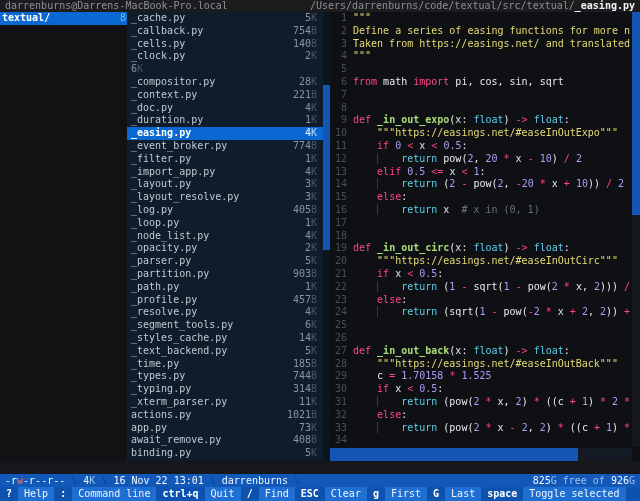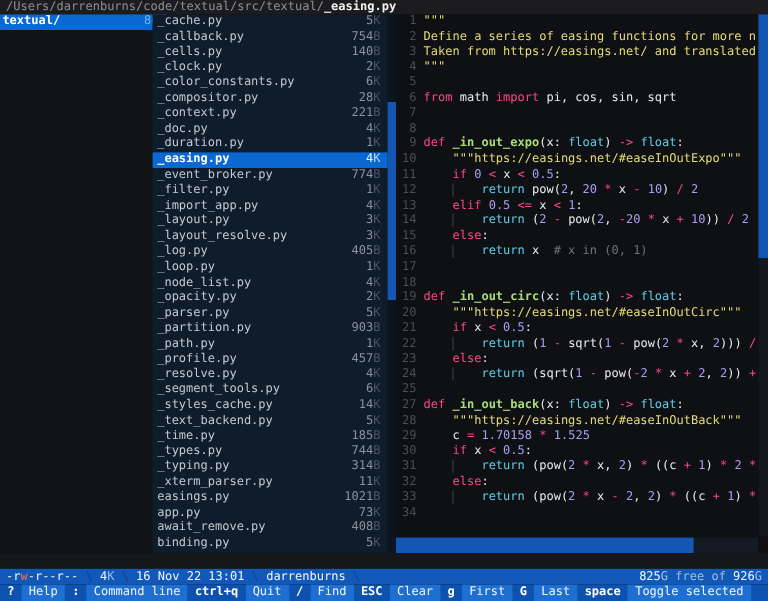--- a/index.html
+++ b/index.html
@@ -66,38 +66,39 @@
     background:#0d52ae;display:flex;overflow:hidden;white-space:pre;}
   .fkey{padding:0 6px;color:#fff;font-weight:bold;}
   .flabel{padding:0 6px;background:#1f6fd2;color:#eef5ff;}
 </style>
 </head>
 <body>
 
 <div class="screen">
 
   <div class="header">
+    <span class="host">darrenburns@Darrens-MacBook-Pro.local</span>
     <span class="path"><span>/Users/darrenburns/code/textual/src/textual/</span><span class="file">_easing.py</span></span>
   </div>
 
   <div class="parent">
     <div class="parent-sel">
       <span class="pname">textual/</span>
       <span class="pcount">80</span>
     </div>
     <div class="parent-scroll"></div>
   </div>
 
   <div class="files">
     <div id="file-list">
         <div class="frow"><span class="nm">_cache.py</span><span><span class="sz">5</span><span class="szu">K</span></span></div>
         <div class="frow"><span class="nm">_callback.py</span><span><span class="sz">754</span><span class="szu">B</span></span></div>
         <div class="frow"><span class="nm">_cells.py</span><span><span class="sz">140</span><span class="szu">B</span></span></div>
         <div class="frow"><span class="nm">_clock.py</span><span><span class="sz">2</span><span class="szu">K</span></span></div>
-        <div class="frow"><span class="nm">_color_constants.py</span><span><span class="sz">6</span><span class="szu">K</span></span></div>
+        <div class="frow"><span><span class="sz">6</span><span class="szu">K</span></span></div>
         <div class="frow"><span class="nm">_compositor.py</span><span><span class="sz">28</span><span class="szu">K</span></span></div>
         <div class="frow"><span class="nm">_context.py</span><span><span class="sz">221</span><span class="szu">B</span></span></div>
         <div class="frow"><span class="nm">_doc.py</span><span><span class="sz">4</span><span class="szu">K</span></span></div>
         <div class="frow"><span class="nm">_duration.py</span><span><span class="sz">1</span><span class="szu">K</span></span></div>
         <div class="frow sel"><span class="nm">_easing.py</span><span><span class="sz">4</span><span class="szu">K</span></span></div>
         <div class="frow"><span class="nm">_event_broker.py</span><span><span class="sz">774</span><span class="szu">B</span></span></div>
         <div class="frow"><span class="nm">_filter.py</span><span><span class="sz">1</span><span class="szu">K</span></span></div>
         <div class="frow"><span class="nm">_import_app.py</span><span><span class="sz">4</span><span class="szu">K</span></span></div>
         <div class="frow"><span class="nm">_layout.py</span><span><span class="sz">3</span><span class="szu">K</span></span></div>
         <div class="frow"><span class="nm">_layout_resolve.py</span><span><span class="sz">3</span><span class="szu">K</span></span></div>
@@ -110,21 +111,21 @@
         <div class="frow"><span class="nm">_path.py</span><span><span class="sz">1</span><span class="szu">K</span></span></div>
         <div class="frow"><span class="nm">_profile.py</span><span><span class="sz">457</span><span class="szu">B</span></span></div>
         <div class="frow"><span class="nm">_resolve.py</span><span><span class="sz">4</span><span class="szu">K</span></span></div>
         <div class="frow"><span class="nm">_segment_tools.py</span><span><span class="sz">6</span><span class="szu">K</span></span></div>
         <div class="frow"><span class="nm">_styles_cache.py</span><span><span class="sz">14</span><span class="szu">K</span></span></div>
         <div class="frow"><span class="nm">_text_backend.py</span><span><span class="sz">5</span><span class="szu">K</span></span></div>
         <div class="frow"><span class="nm">_time.py</span><span><span class="sz">185</span><span class="szu">B</span></span></div>
         <div class="frow"><span class="nm">_types.py</span><span><span class="sz">744</span><span class="szu">B</span></span></div>
         <div class="frow"><span class="nm">_typing.py</span><span><span class="sz">314</span><span class="szu">B</span></span></div>
         <div class="frow"><span class="nm">_xterm_parser.py</span><span><span class="sz">11</span><span class="szu">K</span></span></div>
-        <div class="frow"><span class="nm">easings.py</span><span><span class="sz">1021</span><span class="szu">B</span></span></div>
+        <div class="frow"><span class="nm">actions.py</span><span><span class="sz">1021</span><span class="szu">B</span></span></div>
         <div class="frow"><span class="nm">app.py</span><span><span class="sz">73</span><span class="szu">K</span></span></div>
         <div class="frow"><span class="nm">await_remove.py</span><span><span class="sz">408</span><span class="szu">B</span></span></div>
         <div class="frow"><span class="nm">binding.py</span><span><span class="sz">5</span><span class="szu">K</span></span></div>
       </div>
     <div class="fscroll">
       <div class="thumb"></div>
     </div>
   </div>
 
   <div class="preview">
@@ -147,20 +148,21 @@
         <div class="cline"><span class="ln">16</span><span class="code"><span class="i8">        </span><span class="cy">return</span><span class="t"> x  </span><span class="com"># x in (0, 1)</span></span></div>
         <div class="cline"><span class="ln">17</span><span class="code"></span></div>
         <div class="cline"><span class="ln">18</span><span class="code"></span></div>
         <div class="cline"><span class="ln">19</span><span class="code"><span class="kw">def </span><span class="fn">_in_out_circ</span><span class="t">(x: </span><span class="cy">float</span><span class="t">) </span><span class="kw">-&gt;</span><span class="t"> </span><span class="cy">float</span><span class="t">:</span></span></div>
         <div class="cline"><span class="ln">20</span><span class="code"><span class="t">    </span><span class="str">"""https://easings.net/#easeInOutCirc"""</span></span></div>
         <div class="cline"><span class="ln">21</span><span class="code"><span class="t">    </span><span class="kw">if</span><span class="t"> x </span><span class="kw">&lt;</span><span class="t"> </span><span class="num">0.5</span><span class="t">:</span></span></div>
         <div class="cline"><span class="ln">22</span><span class="code"><span class="i8">        </span><span class="cy">return</span><span class="t"> (</span><span class="num">1</span><span class="t"> </span><span class="kw">-</span><span class="t"> sqrt(</span><span class="num">1</span><span class="t"> </span><span class="kw">-</span><span class="t"> pow(</span><span class="num">2</span><span class="t"> </span><span class="kw">*</span><span class="t"> x, </span><span class="num">2</span><span class="t">))) </span><span class="kw">/</span></span></div>
         <div class="cline"><span class="ln">23</span><span class="code"><span class="t">    </span><span class="kw">else</span><span class="t">:</span></span></div>
         <div class="cline"><span class="ln">24</span><span class="code"><span class="i8">        </span><span class="cy">return</span><span class="t"> (sqrt(</span><span class="num">1</span><span class="t"> </span><span class="kw">-</span><span class="t"> pow(</span><span class="kw">-</span><span class="num">2</span><span class="t"> </span><span class="kw">*</span><span class="t"> x </span><span class="kw">+</span><span class="t"> </span><span class="num">2</span><span class="t">, </span><span class="num">2</span><span class="t">)) </span><span class="kw">+</span></span></div>
         <div class="cline"><span class="ln">25</span><span class="code"></span></div>
+        <div class="cline"><span class="ln">26</span><span class="code"></span></div>
         <div class="cline"><span class="ln">27</span><span class="code"><span class="kw">def </span><span class="fn">_in_out_back</span><span class="t">(x: </span><span class="cy">float</span><span class="t">) </span><span class="kw">-&gt;</span><span class="t"> </span><span class="cy">float</span><span class="t">:</span></span></div>
         <div class="cline"><span class="ln">28</span><span class="code"><span class="t">    </span><span class="str">"""https://easings.net/#easeInOutBack"""</span></span></div>
         <div class="cline"><span class="ln">29</span><span class="code"><span class="t">    </span><span class="t">c </span><span class="kw">=</span><span class="t"> </span><span class="num">1.70158</span><span class="t"> </span><span class="kw">*</span><span class="t"> </span><span class="num">1.525</span></span></div>
         <div class="cline"><span class="ln">30</span><span class="code"><span class="t">    </span><span class="kw">if</span><span class="t"> x </span><span class="kw">&lt;</span><span class="t"> </span><span class="num">0.5</span><span class="t">:</span></span></div>
         <div class="cline"><span class="ln">31</span><span class="code"><span class="i8">        </span><span class="cy">return</span><span class="t"> (pow(</span><span class="num">2</span><span class="t"> </span><span class="kw">*</span><span class="t"> x, </span><span class="num">2</span><span class="t">) </span><span class="kw">*</span><span class="t"> ((c </span><span class="kw">+</span><span class="t"> </span><span class="num">1</span><span class="t">) </span><span class="kw">*</span><span class="t"> </span><span class="num">2</span><span class="t"> </span><span class="kw">*</span></span></div>
         <div class="cline"><span class="ln">32</span><span class="code"><span class="t">    </span><span class="kw">else</span><span class="t">:</span></span></div>
         <div class="cline"><span class="ln">33</span><span class="code"><span class="i8">        </span><span class="cy">return</span><span class="t"> (pow(</span><span class="num">2</span><span class="t"> </span><span class="kw">*</span><span class="t"> x </span><span class="kw">-</span><span class="t"> </span><span class="num">2</span><span class="t">, </span><span class="num">2</span><span class="t">) </span><span class="kw">*</span><span class="t"> ((c </span><span class="kw">+</span><span class="t"> </span><span class="num">1</span><span class="t">) </span><span class="kw">*</span></span></div>
         <div class="cline"><span class="ln">34</span><span class="code"></span></div>
       </div>
     <div class="hscroll">

